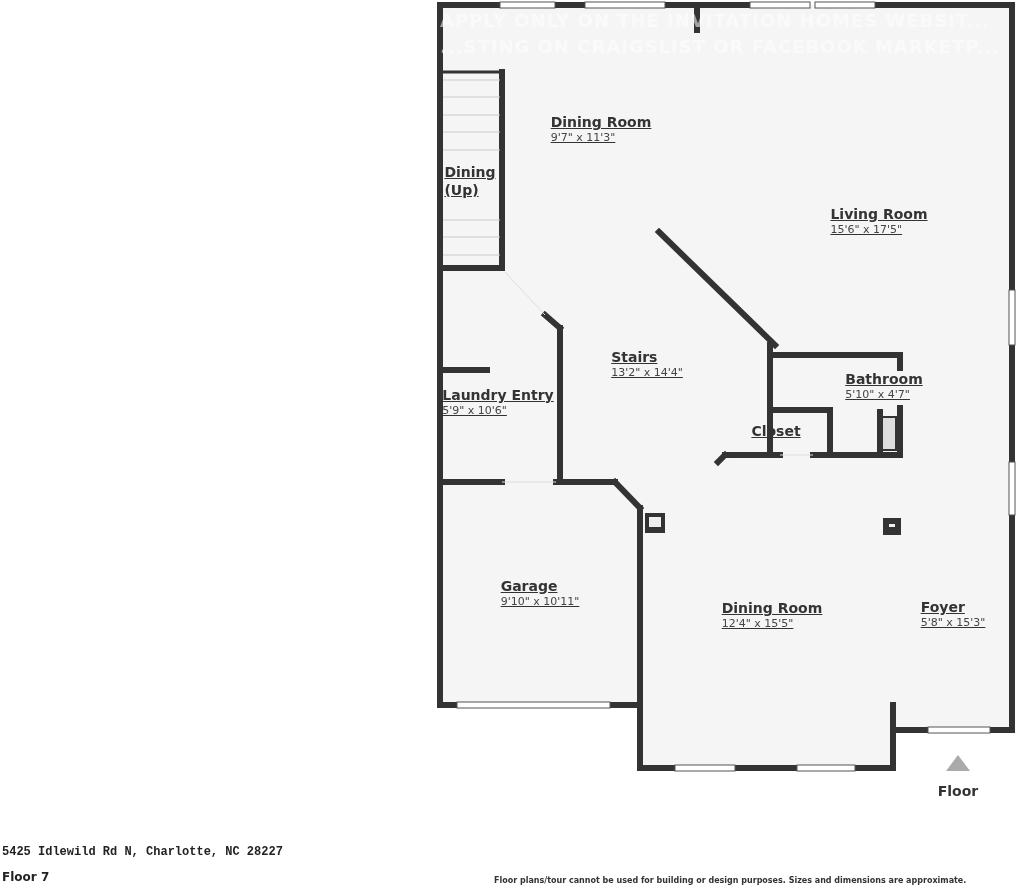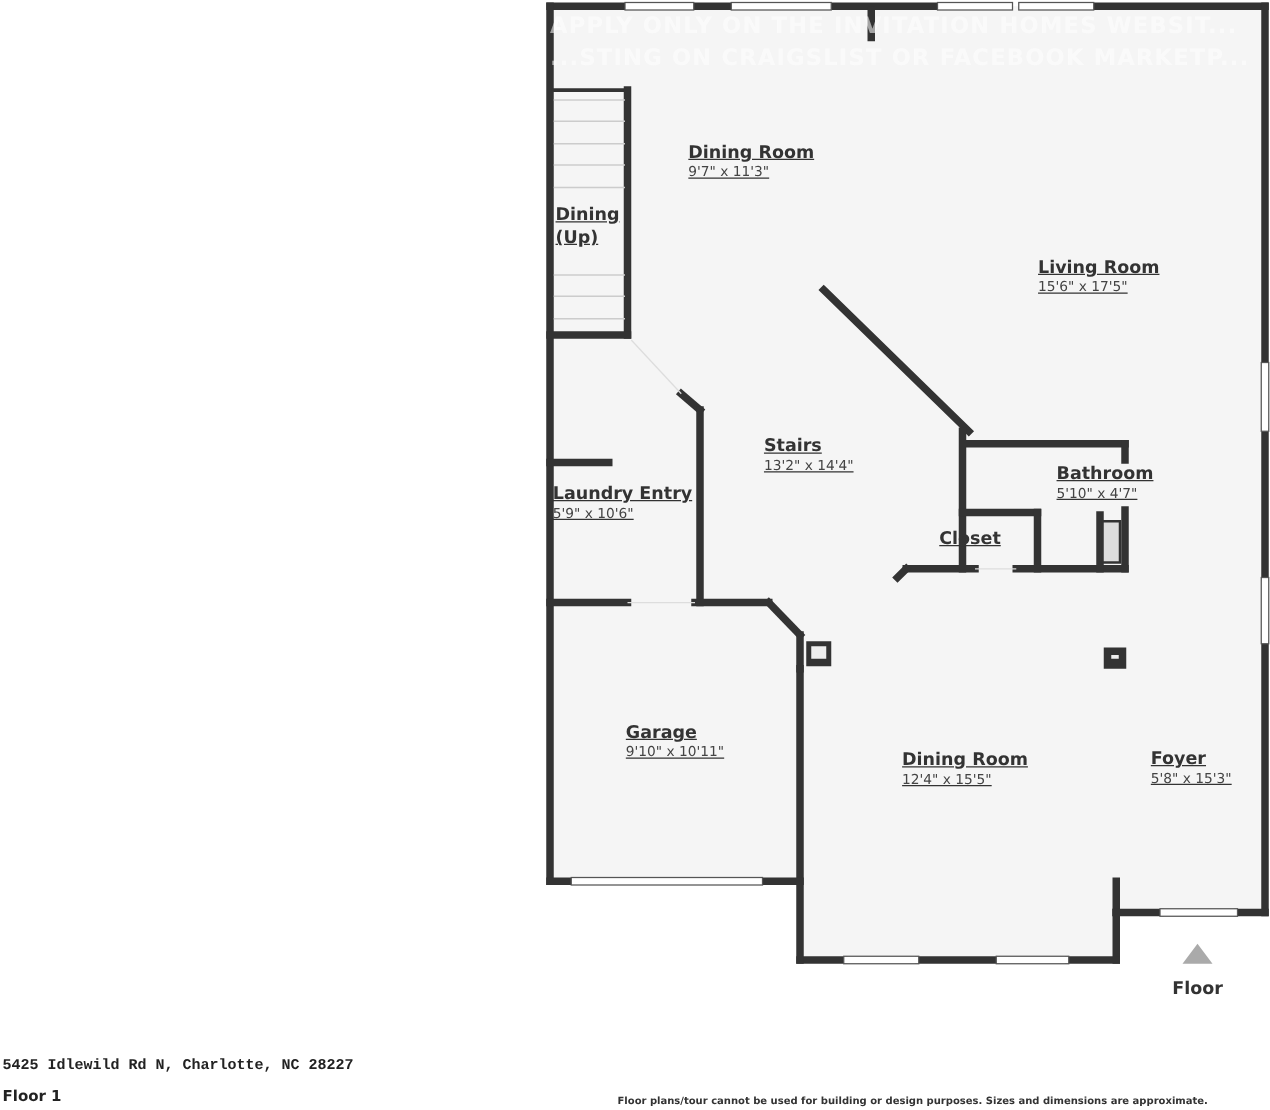--- a/index.html
+++ b/index.html
@@ -157,14 +157,14 @@
   <div class="room-dim">12'4" x 15'5"</div>
 </div>
 <div class="room-label" style="left:953px; top:558px;margin-top:40px;">
   <div class="room-name">Foyer</div>
   <div class="room-dim">5'8" x 15'3"</div>
 </div>
 
 <div class="entry-label">Floor</div>
 
 <div class="footer-text addr">5425 Idlewild Rd N, Charlotte, NC 28227</div>
-<div class="footer-text floor">Floor 1</div>
+<div class="footer-text floor">Floor 7</div>
 <div class="footer-text disclaimer">Floor plans/tour cannot be used for building or design purposes. Sizes and dimensions are approximate.</div>
 
 </body></html>

